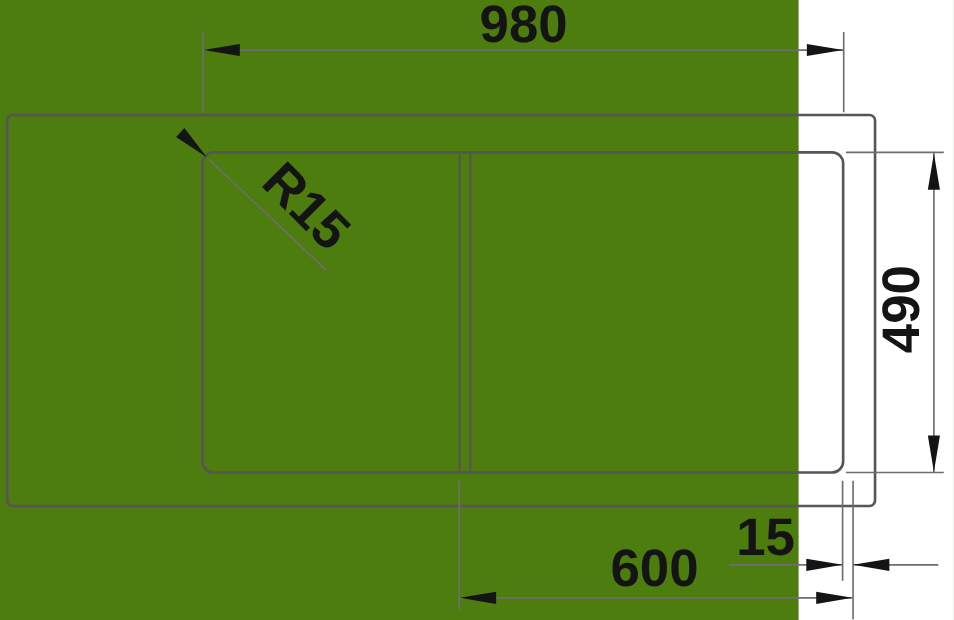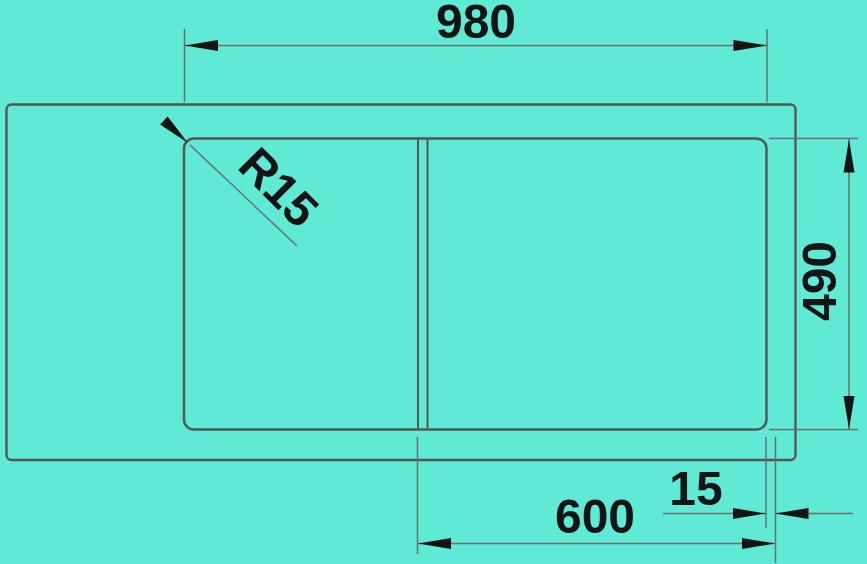--- a/index.html
+++ b/index.html
@@ -8,23 +8,23 @@
     background: #ffffff;
   }
   body {
     width: 867px;
     height: 564px;
     overflow: hidden;
     font-family: "Liberation Sans", sans-serif;
   }
   .canvas {
     position: relative;
-    width: 867px;
+    width: 726px;
     height: 564px;
-    background: #5eead4;
+    background: #4d7c0f;
   }
   svg { display: block; }
 
   .outline {
     fill: none;
     stroke: #565656;
     stroke-width: 2.4;
   }
   .divider {
     fill: none;

